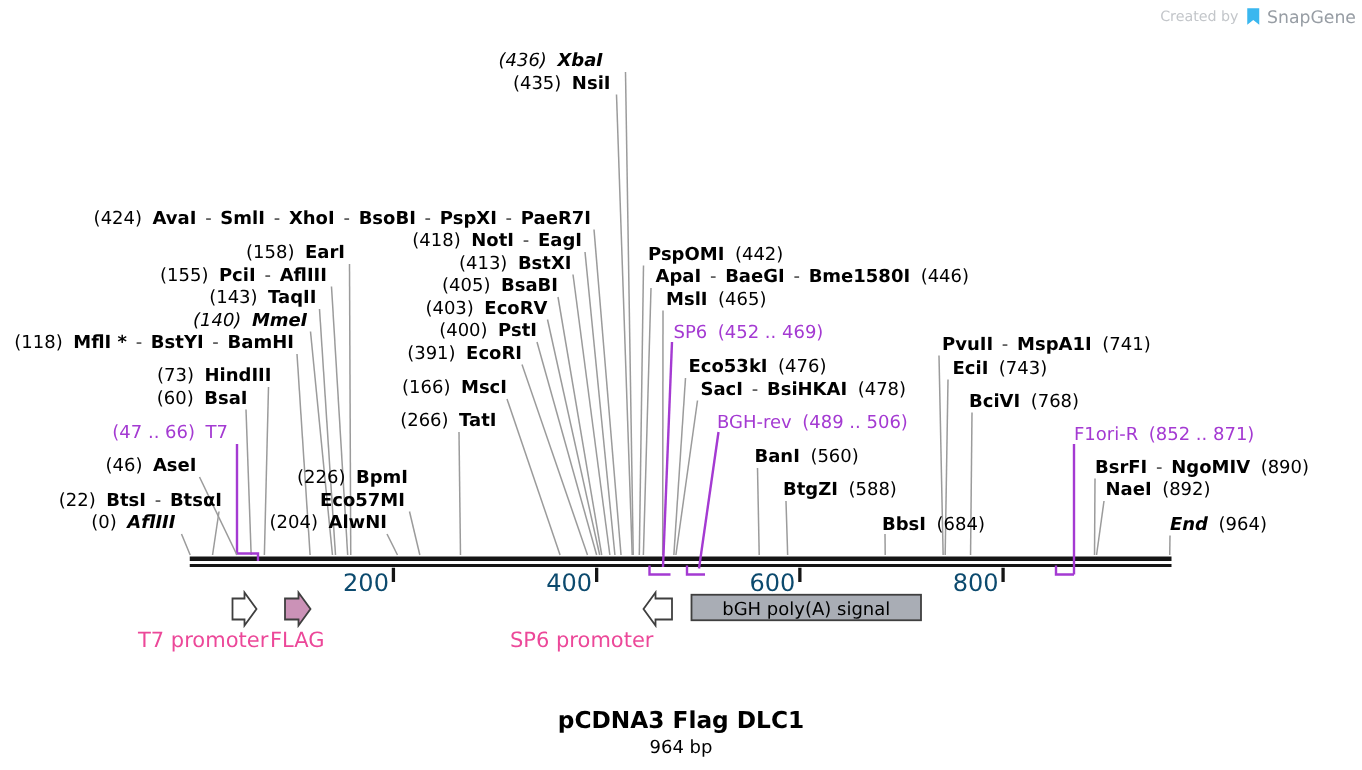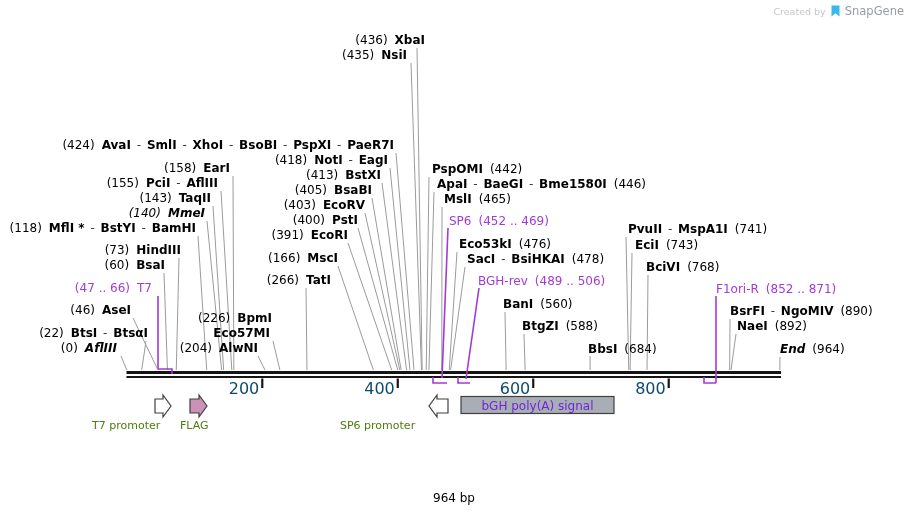--- a/index.html
+++ b/index.html
@@ -9,22 +9,22 @@
   #labels-layer{position:absolute;left:0;top:0;width:908px;height:513px;}
   .site{position:absolute;white-space:nowrap;font-size:12px;line-height:13px;color:#000;}
   .site .nm{font-weight:bold;}
   .pf .pp{margin-right:7px;}
   .nf .pp{margin-left:7px;}
   .sep{font-weight:normal;color:#3c3c3c;padding:0 2px;}
   .primer{color:#a43ad2;}
   .primer .nm{font-weight:normal;}
   .terminus .nm{font-style:italic;}
   .tick-label{position:absolute;font-size:16px;color:#0c4a6e;}
-  .feat-label{position:absolute;font-size:11px;color:#4d7c0f;white-space:nowrap;}
-  .bgh-label{position:absolute;font-size:12px;color:#6d28d9;text-align:center;white-space:nowrap;}
+  .feat-label{position:absolute;font-size:14px;color:#ec4899;white-space:nowrap;}
+  .bgh-label{position:absolute;font-size:12px;color:#000000;text-align:center;white-space:nowrap;}
   #title{position:absolute;left:0;right:0;top:471px;text-align:center;
          font-weight:bold;font-size:15.5px;color:#000;}
   #subtitle{position:absolute;left:0;right:0;top:491px;text-align:center;font-size:12px;color:#000;}
   #watermark{position:absolute;top:4px;right:4px;display:flex;align-items:center;gap:5px;}
   #wm-created{color:#c3c6ca;font-size:9.5px;}
   #wm-brand{color:#979da4;font-size:11.5px;}
 </style>
 </head>
 <body>
 
@@ -83,21 +83,21 @@
       <polygon points="155,399 163,399 163,395 171,406 163,417 163,413 155,413" fill="#ffffff" stroke="#3f3f3f" stroke-width="1.2"></polygon>
       <polygon points="190,399 199,399 199,395 207,406 199,417 199,413 190,413" fill="#cb92b7" stroke="#3f3f3f" stroke-width="1.2"></polygon>
       <polygon points="448,399 437,399 437,395 429,406 437,417 437,413 448,413" fill="#ffffff" stroke="#3f3f3f" stroke-width="1.2"></polygon>
       <rect x="461" y="396.5" width="153" height="17" fill="#a9adb5" stroke="#3f3f3f" stroke-width="1.2"></rect>
     </svg>
   <div id="labels-layer">
       <div class="tick-label" style="right: 648.72px; top: 379px;">200</div>
       <div class="tick-label" style="right: 513.24px; top: 379px;">400</div>
       <div class="tick-label" style="right: 377.76px; top: 379px;">600</div>
       <div class="tick-label" style="right: 242.28px; top: 379px;">800</div>
-      <div class="site pf" style="right: 483px; top: 34px;"><span class="pp">(436)</span><span class="nm">XbaI</span></div>
+      <div class="site pf" style="right: 506px; top: 34px; font-style: italic;"><span class="pp">(436)</span><span class="nm">XbaI</span></div>
       <div class="site pf" style="right: 501px; top: 49px;"><span class="pp">(435)</span><span class="nm">NsiI</span></div>
       <div class="site pf" style="right: 514px; top: 139px;"><span class="pp">(424)</span><span class="nm">AvaI</span><span class="sep"> - </span><span class="nm">SmlI</span><span class="sep"> - </span><span class="nm">XhoI</span><span class="sep"> - </span><span class="nm">BsoBI</span><span class="sep"> - </span><span class="nm">PspXI</span><span class="sep"> - </span><span class="nm">PaeR7I</span></div>
       <div class="site pf" style="right: 678px; top: 162px;"><span class="pp">(158)</span><span class="nm">EarI</span></div>
       <div class="site pf" style="right: 690px; top: 177px;"><span class="pp">(155)</span><span class="nm">PciI</span><span class="sep"> - </span><span class="nm">AflIII</span></div>
       <div class="site pf" style="right: 697px; top: 192px;"><span class="pp">(143)</span><span class="nm">TaqII</span></div>
       <div class="site pf" style="right: 703px; top: 207px; font-style: italic;"><span class="pp">(140)</span><span class="nm">MmeI</span></div>
       <div class="site pf" style="right: 712px; top: 222px;"><span class="pp">(118)</span><span class="nm">MflI *</span><span class="sep"> - </span><span class="nm">BstYI</span><span class="sep"> - </span><span class="nm">BamHI</span></div>
       <div class="site pf" style="right: 727px; top: 244px;"><span class="pp">(73)</span><span class="nm">HindIII</span></div>
       <div class="site pf" style="right: 743px; top: 259px;"><span class="pp">(60)</span><span class="nm">BsaI</span></div>
       <div class="site pf primer" style="right: 756px; top: 282px;"><span class="pp">(47 .. 66)</span><span class="nm">T7</span></div>
@@ -139,14 +139,15 @@
     </div>
 
   <div id="watermark">
     <span id="wm-created">Created by</span>
     <svg width="9" height="12" viewBox="0 0 9 12">
       <path d="M0.5,0.5 h8 v11 l-4,-3.2 l-4,3.2 z" fill="#3ab7ef"></path>
     </svg>
     <span id="wm-brand">SnapGene</span>
   </div>
 
+  <div id="title">pCDNA3 Flag DLC1</div>
   <div id="subtitle">964 bp</div>
 </div>
 
 </body></html>

